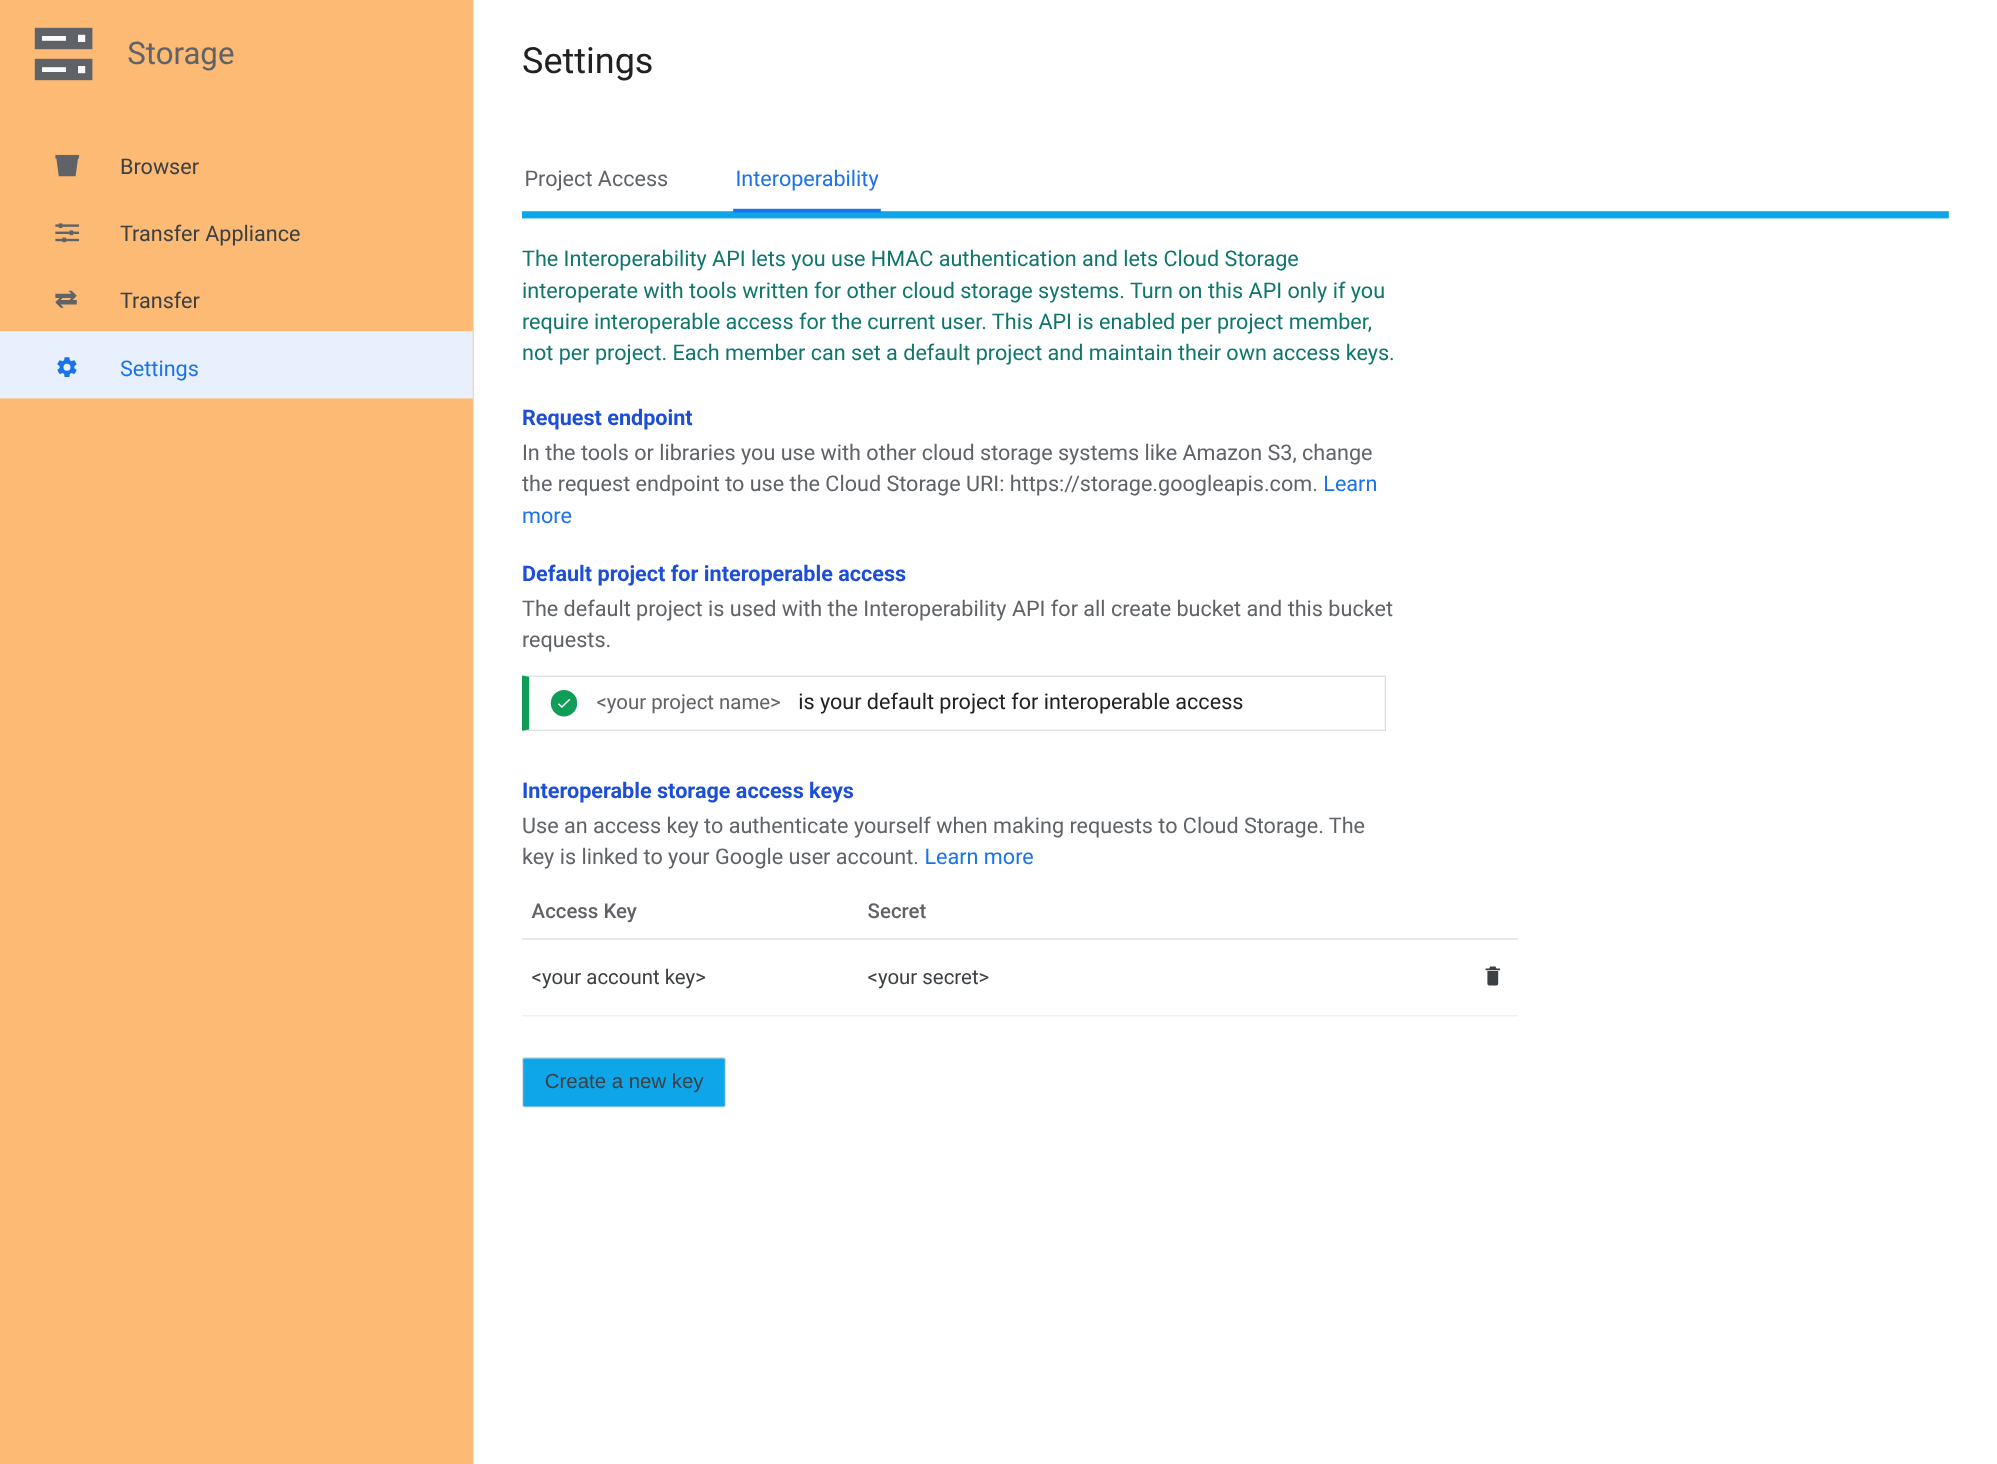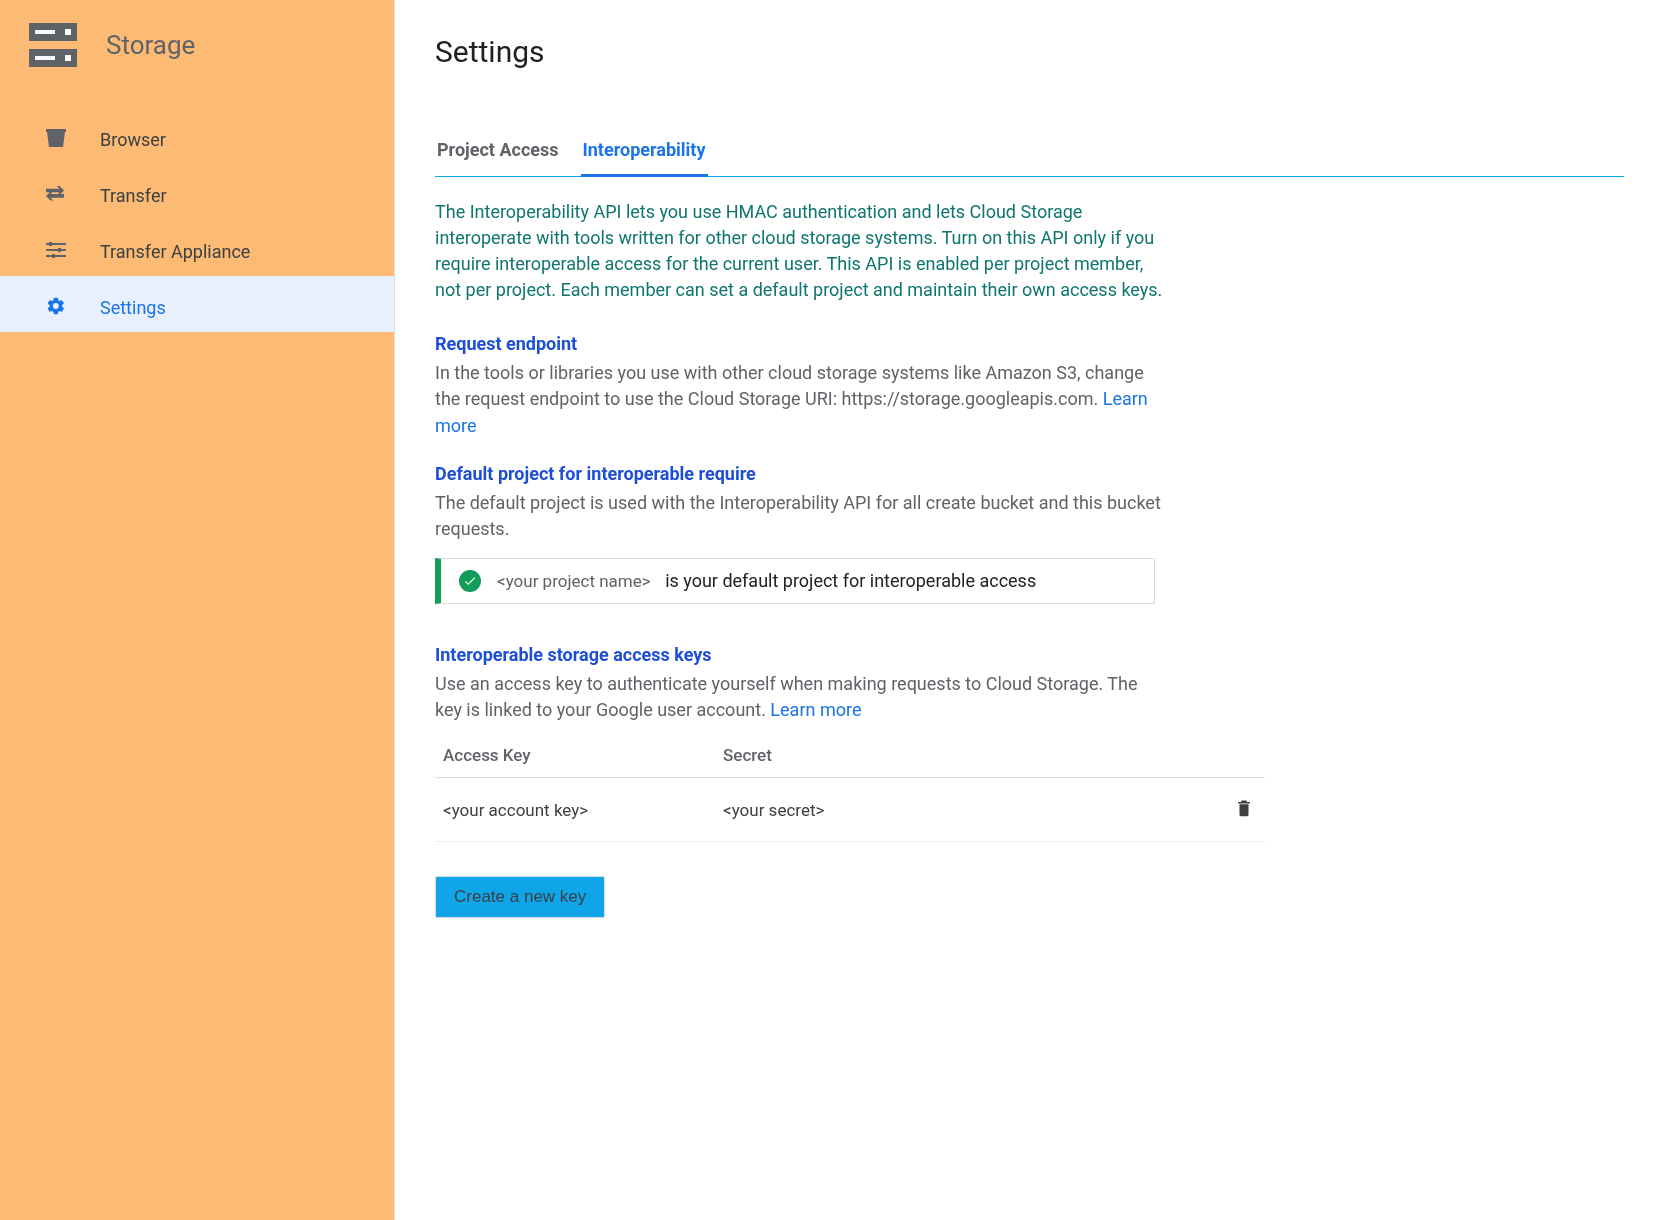--- a/index.html
+++ b/index.html
@@ -72,24 +72,23 @@
     }
     .page-title {
       font-size: 30px;
       font-weight: 400;
       color: #212121;
       margin-bottom: 60px;
       margin-top: 10px;
     }
     .tabs {
       display: flex;
-      gap: 20px;
-      border-bottom: 1px solid #0ea5e9;
+      gap: 52px;
+      border-bottom: 6px solid #0ea5e9;
       margin-bottom: 22px;
-      font-weight: bold;
     }
     .tab {
       padding: 10px 2px 14px 2px;
       font-size: 18px;
       color: #5f6368;
       cursor: pointer;
       border-bottom: 3px solid transparent;
       margin-bottom: -1px;
     }
     .tab.active {
@@ -203,37 +202,37 @@
         <span class="nav-icon">
           <svg width="20" height="18" viewBox="0 0 20 18">
               <path fill="currentColor" d="M1 3 h18 l-2 15 h-14 z M0 0 h20 v3 h-20 z"></path>
             </svg>
         </span>
         <span class="nav-label">Browser</span>
       </div>
       <div class="nav-item">
         <span class="nav-icon">
           <svg width="20" height="16" viewBox="0 0 20 16">
-              <path fill="currentColor" d="M0 3h15l-3-3h3l5 5-5 5h-3l3-3H0zM20 13H5l3 3H5l-5-5 5-5h3l-3 3h15z" transform="scale(0.9)"></path>
-            </svg>
-        </span>
-        <span class="nav-label">Transfer</span>
-      </div>
-      <div class="nav-item">
-        <span class="nav-icon">
-          <svg width="20" height="16" viewBox="0 0 20 16">
             <rect x="0" y="1" width="20" height="2" fill="currentColor"></rect>
             <rect x="3" y="0" width="3" height="4" fill="currentColor"></rect>
             <rect x="0" y="7" width="20" height="2" fill="currentColor"></rect>
             <rect x="12" y="6" width="3" height="4" fill="currentColor"></rect>
             <rect x="0" y="13" width="20" height="2" fill="currentColor"></rect>
             <rect x="6" y="12" width="3" height="4" fill="currentColor"></rect>
           </svg>
         </span>
         <span class="nav-label">Transfer Appliance</span>
+      </div>
+      <div class="nav-item">
+        <span class="nav-icon">
+          <svg width="20" height="16" viewBox="0 0 20 16">
+              <path fill="currentColor" d="M0 3h15l-3-3h3l5 5-5 5h-3l3-3H0zM20 13H5l3 3H5l-5-5 5-5h3l-3 3h15z" transform="scale(0.9)"></path>
+            </svg>
+        </span>
+        <span class="nav-label">Transfer</span>
       </div>
       <div class="nav-item active">
         <span class="nav-icon">
           <svg width="20" height="20" viewBox="0 0 24 24">
               <path fill="currentColor" d="M19.14,12.94a7,7,0,0,0,.05-.94,7,7,0,0,0-.05-.94l2.11-1.65a.5.5,0,0,0,.12-.64l-2-3.46a.5.5,0,0,0-.61-.22l-2.49,1a7,7,0,0,0-1.62-.94l-.38-2.65A.5.5,0,0,0,13.78,2H9.78a.5.5,0,0,0-.49.42L8.91,5.07a7,7,0,0,0-1.62.94l-2.49-1a.5.5,0,0,0-.61.22l-2,3.46a.5.5,0,0,0,.12.64L4.42,11a7,7,0,0,0-.05.94,7,7,0,0,0,.05.94L2.31,14.53a.5.5,0,0,0-.12.64l2,3.46a.5.5,0,0,0,.61.22l2.49-1a7,7,0,0,0,1.62.94l.38,2.65a.5.5,0,0,0,.49.42h4a.5.5,0,0,0,.49-.42l.38-2.65a7,7,0,0,0,1.62-.94l2.49,1a.5.5,0,0,0,.61-.22l2-3.46a.5.5,0,0,0-.12-.64ZM11.78,15.5A3.5,3.5,0,1,1,15.28,12,3.5,3.5,0,0,1,11.78,15.5Z"></path>
             </svg>
         </span>
         <span class="nav-label">Settings</span>
       </div>
     </nav>
@@ -247,21 +246,21 @@
       <div class="tab active">Interoperability</div>
     </div>
 
     <p class="body-text">The Interoperability API lets you use HMAC authentication and lets Cloud Storage interoperate with tools written for other cloud storage systems. Turn on this API only if you require interoperable access for the current user. This API is enabled per project member, not per project. Each member can set a default project and maintain their own access keys.</p>
 
     <h3 class="section-heading">Request endpoint</h3>
     <p class="section-text">
       <span>In the tools or libraries you use with other cloud storage systems like Amazon S3, change the request endpoint to use the Cloud Storage URI: https://storage.googleapis.com. </span><a class="link">Learn more</a>
     </p>
 
-    <h3 class="section-heading">Default project for interoperable require</h3>
+    <h3 class="section-heading">Default project for interoperable access</h3>
     <p class="section-text" style="margin-bottom:16px;">The default project is used with the Interoperability API for all create bucket and this bucket requests.</p>
 
     <div class="status-banner">
       <span class="status-check">
         <svg width="14" height="14" viewBox="0 0 24 24">
             <path fill="#fff" d="M9 16.17 4.83 12l-1.42 1.41L9 19 21 7l-1.41-1.41z"></path>
           </svg>
       </span>
       <span class="status-text">
         <span class="proj-name">&lt;your project name&gt;</span>

